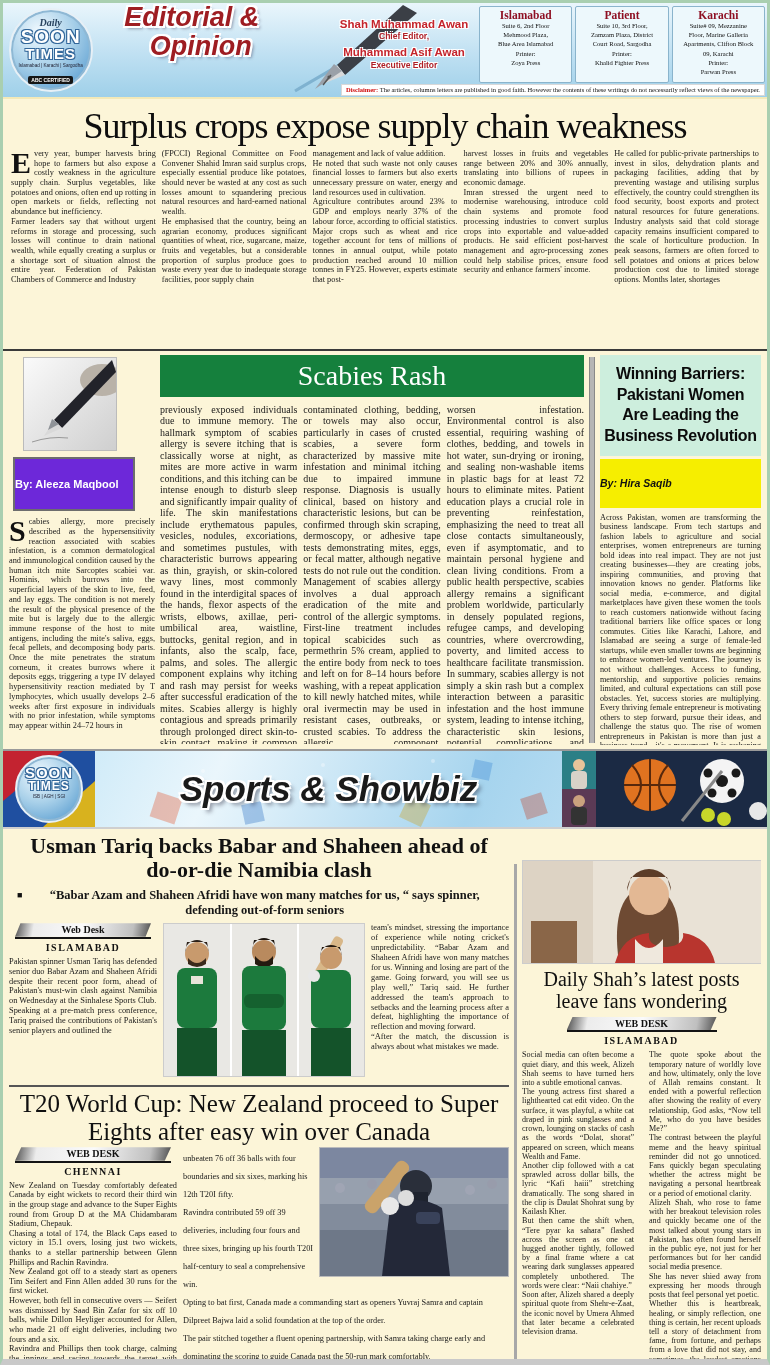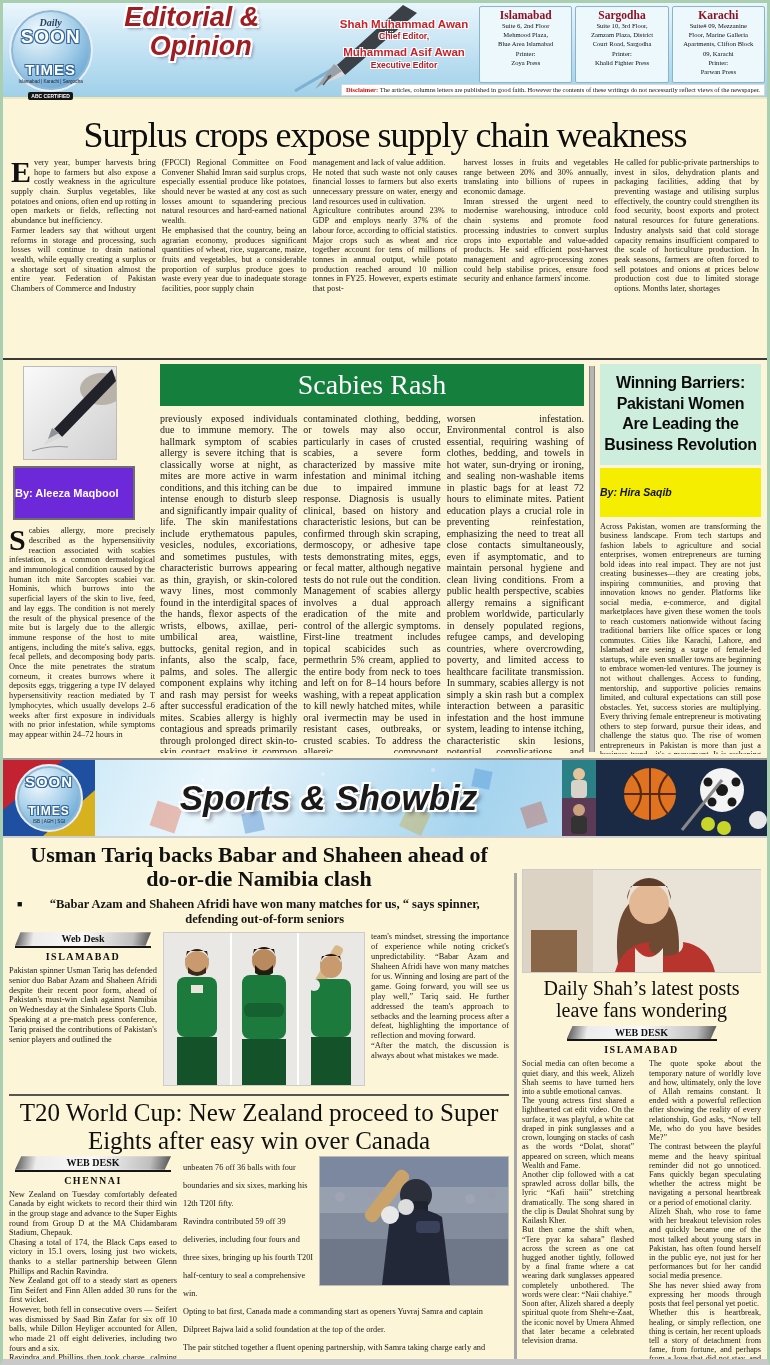--- a/index.html
+++ b/index.html
@@ -11,21 +11,21 @@
             background:linear-gradient(180deg,#eaf6fc 0%,#bfe0f2 55%,#9fd0e9 100%);
             border-bottom:2px solid #f3e9b8;}
   .logo-wrap{width:96px;display:flex;align-items:center;justify-content:center;}
   .logo-circle{width:84px;height:84px;border-radius:50%;text-align:center;box-sizing:border-box;
                background:radial-gradient(circle at 35% 28%,#f2faff,#a8d0e9 45%,#69a7d5 80%,#497fb0);
                border:2px solid #e7f0f6;box-shadow:0 0 0 2px #8fb8d4 inset;padding-top:7px;}
   .logo-daily{font:italic 700 10px "Liberation Serif",serif;color:#28425e;}
   .logo-soon{font:800 19px/0.95 "Liberation Sans",sans-serif;color:#fff;letter-spacing:1px;
              text-shadow:-1px -1px 0 #33679a,1px -1px 0 #33679a,-1px 1px 0 #33679a,1px 1px 0 #33679a;}
   .logo-times{font:800 15px/1 "Liberation Sans",sans-serif;color:#fff;letter-spacing:1px;
-             text-shadow:-1px -1px 0 #33679a,1px -1px 0 #33679a,-1px 1px 0 #33679a,1px 1px 0 #33679a;margin-top:16px;}
+             text-shadow:-1px -1px 0 #33679a,1px -1px 0 #33679a,-1px 1px 0 #33679a,1px 1px 0 #33679a;}
   .logo-cities{font:400 4.6px "Liberation Sans",sans-serif;color:#223;margin-top:2px;}
   .logo-cert{display:inline-block;background:#151515;color:#fff;font:700 5px "Liberation Sans",sans-serif;
              padding:1px 3px;border-radius:2px;margin-top:1px;}
   .ed-title{width:180px;padding-top:0;text-align:center;}
   .ed-title div{font:800 italic 27px/1.08 "Liberation Sans",sans-serif;color:#9e1d22;
     text-shadow:-2px -2px 0 #fff,2px -2px 0 #fff,-2px 2px 0 #fff,2px 2px 0 #fff,3px 3px 3px rgba(60,60,90,.45);}
   .ed-title div:last-child{padding-left:18px;}
   .pen-zone{position:relative;flex:1;min-width:190px;}
   .pen-zone svg{position:absolute;left:0;top:0;}
   .editors{position:absolute;right:2px;top:15px;width:138px;text-align:center;}
@@ -35,21 +35,21 @@
     text-shadow:-1px -1px 0 #fff,1px -1px 0 #fff,-1px 1px 0 #fff,1px 1px 0 #fff;}
   .offices{width:288px;display:flex;gap:3px;padding:3px 2px 14px 0;}
   .office{flex:1;background:#edf8fc;border:1px solid #8ab4cc;border-radius:2px;
           text-align:center;padding:2px 1px;overflow:hidden;}
   .office-city{color:#8e1023;font:700 11.5px "Liberation Serif",serif;}
   .office-addr{font:400 6.6px/1.4 "Liberation Serif",serif;color:#111;white-space:pre-line;}
   .disclaimer{position:absolute;left:338px;right:2px;bottom:1px;background:#fff;border:1px solid #d8d8d8;
               font:400 6.5px/1.2 "Liberation Serif",serif;color:#111;padding:1px 4px;white-space:nowrap;overflow:hidden;}
   .disc-label{color:#cf0a0a;font-weight:700;}
   
-  .lead{padding:17px 8px 4px 8px;}
+  .lead{padding:8px 8px 4px 8px;}
   .lead h1{margin:0 0 3px 0;text-align:center;font:400 36px/1.08 "Liberation Serif",serif;color:#0e0e0e;letter-spacing:-1px;}
   .cols5{display:flex;gap:6px;height:196px;overflow:hidden;}
   .col{font:400 8.3px/1.17 "Liberation Serif",serif;color:#191919;text-align:justify;white-space:pre-line;overflow:hidden;}
   .cols5 .col{flex:1;}
   .dropcap{float:left;font:700 30px/0.78 "Liberation Serif",serif;padding:2px 3px 0 0;white-space:normal;color:#111;}
   
   .mid{display:flex;border-top:2px solid #3a3a3a;border-bottom:2px solid #9a9a9a;height:402px;padding:4px 6px;box-sizing:border-box;gap:5px;}
   .mid-left{width:146px;}
   .pen-photo{width:92px;height:92px;margin:2px 0 6px 14px;border:1px solid #bbb;}
   .byline-gray{width:118px;margin-left:4px;background:#6d28d9;border:2px solid #6d6d6d;color:#fff;
@@ -152,21 +152,21 @@
     <div class="offices">
       <div class="office">
         <div class="office-city">Islamabad</div>
         <div class="office-addr">Suite 6, 2nd Floor
 Mehmood Plaza,
 Blue Area Islamabad
 Printer:
 Zoya Press</div>
       </div>
       <div class="office">
-        <div class="office-city">Sargodha</div>
+        <div class="office-city">Patient</div>
         <div class="office-addr">Suite 10, 3rd Floor,
 Zamzam Plaza, District
 Court Road, Sargodha
 Printer:
 Khalid Fighter Press</div>
       </div>
       <div class="office">
         <div class="office-city">Karachi</div>
         <div class="office-addr">Suite# 09, Mezzanine
 Floor, Marine Galleria

